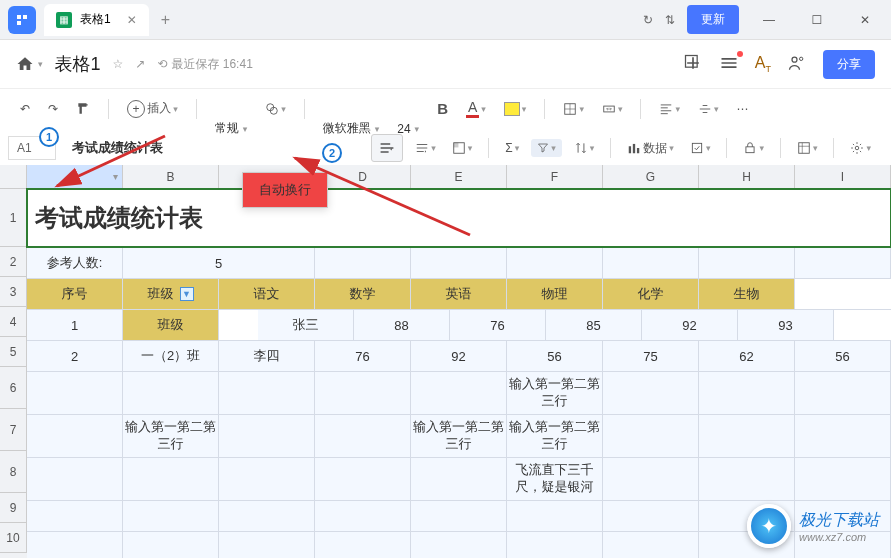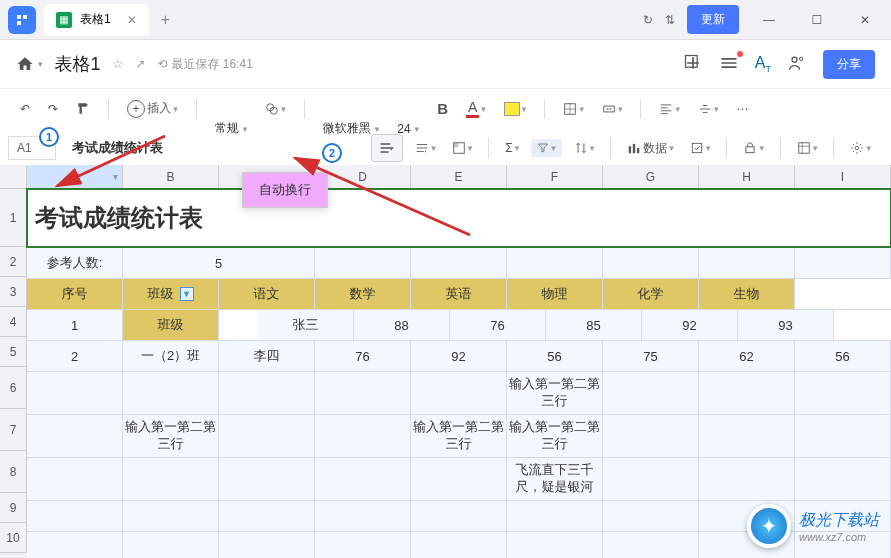--- a/index.html
+++ b/index.html
@@ -17,21 +17,21 @@
 .btn-update { background: #4776ff; color: #fff; padding: 6px 14px; border-radius: 4px; cursor: pointer; font-size: 12px; }
 .win-btn { width: 36px; height: 36px; display: flex; align-items: center; justify-content: center; color: #555; cursor: pointer; }
 
 
 .doc-header { height: 48px; display: flex; align-items: center; padding: 0 16px; gap: 12px; }
 .home-btn { display: flex; align-items: center; gap: 4px; color: #555; cursor: pointer; }
 .doc-title { font-size: 18px; color: #222; }
 .star-icon, .folder-icon { color: #999; cursor: pointer; }
 .save-info { color: #999; font-size: 12px; display: flex; align-items: center; gap: 4px; }
 .doc-right { margin-left: auto; display: flex; align-items: center; gap: 16px; }
-.hdr-icon { color: #0369a1; cursor: pointer; position: relative; }
+.hdr-icon { color: #a16207; cursor: pointer; position: relative; }
 .red-dot { position: absolute; top: -2px; right: -4px; width: 6px; height: 6px; background: #ff4d4f; border-radius: 50%; }
 .btn-share { background: #4776ff; color: #fff; padding: 6px 14px; border-radius: 4px; cursor: pointer; }
 
 
 .toolbar1 { height: 40px; display: flex; align-items: center; padding: 0 16px; gap: 10px; border-top: 1px solid #eee; }
 .tool-btn { display: flex; align-items: center; gap: 2px; color: #555; cursor: pointer; padding: 4px; }
 .tool-sep { width: 1px; height: 20px; background: #ddd; margin: 0 4px; }
 .font-sel { display: flex; align-items: center; gap: 4px; color: #333; margin-top: 40px; }
 .dropdown-arrow { font-size: 9px; color: #999; }
 .icon-circle-plus { width: 18px; height: 18px; border: 1.5px solid #666; border-radius: 50%; display: flex; align-items: center; justify-content: center; font-size: 12px; }
@@ -40,21 +40,21 @@
 .fill-color { width: 16px; height: 14px; background: #ffeb3b; border: 1px solid #999; }
 
 
 .toolbar2 { height: 40px; display: flex; align-items: center; padding: 0 0 0 8px; position: relative; }
 .cell-ref { width: 48px; padding: 4px 8px; border: 1px solid #ddd; color: #666; font-size: 12px; }
 .cell-content { padding: 4px 8px; color: #333; font-weight: bold; font-size: 13px; margin-left: 8px; }
 .tb2-tools { display: flex; align-items: center; gap: 8px; margin-left: auto; padding-right: 16px; }
 .wrap-btn { width: 32px; height: 28px; border: 1px solid #d0d0d0; background: #f3f5f8; display: flex; align-items: center; justify-content: center; border-radius: 3px; }
 
 
-.tooltip { position: absolute; top: 172px; left: 242px; background: #f0abfc; border: 1px solid #ccc; box-shadow: 0 2px 8px rgba(0,0,0,0.15); padding: 8px 16px; font-size: 13px; color: #333; z-index: 100; }
+.tooltip { position: absolute; top: 172px; left: 242px; background: #ef4444; border: 1px solid #ccc; box-shadow: 0 2px 8px rgba(0,0,0,0.15); padding: 8px 16px; font-size: 13px; color: #333; z-index: 100; }
 
 
 .anno-circle { position: absolute; width: 20px; height: 20px; border-radius: 50%; border: 2px solid #1976d2; background: #fff; display: flex; align-items: center; justify-content: center; font-size: 11px; font-weight: bold; color: #1976d2; z-index: 200; }
 .anno1 { top: 127px; left: 39px; }
 .anno2 { top: 143px; left: 322px; }
 
 
 .sheet { position: absolute; top: 165px; left: 0; right: 0; bottom: 0; overflow: hidden; }
 .col-headers { display: flex; height: 24px; background: #f0f2f5; border-bottom: 1px solid #ccc; }
 .rowhdr-spacer { width: 46px; border-right: 1px solid #ccc; background: #f0f2f5; }

